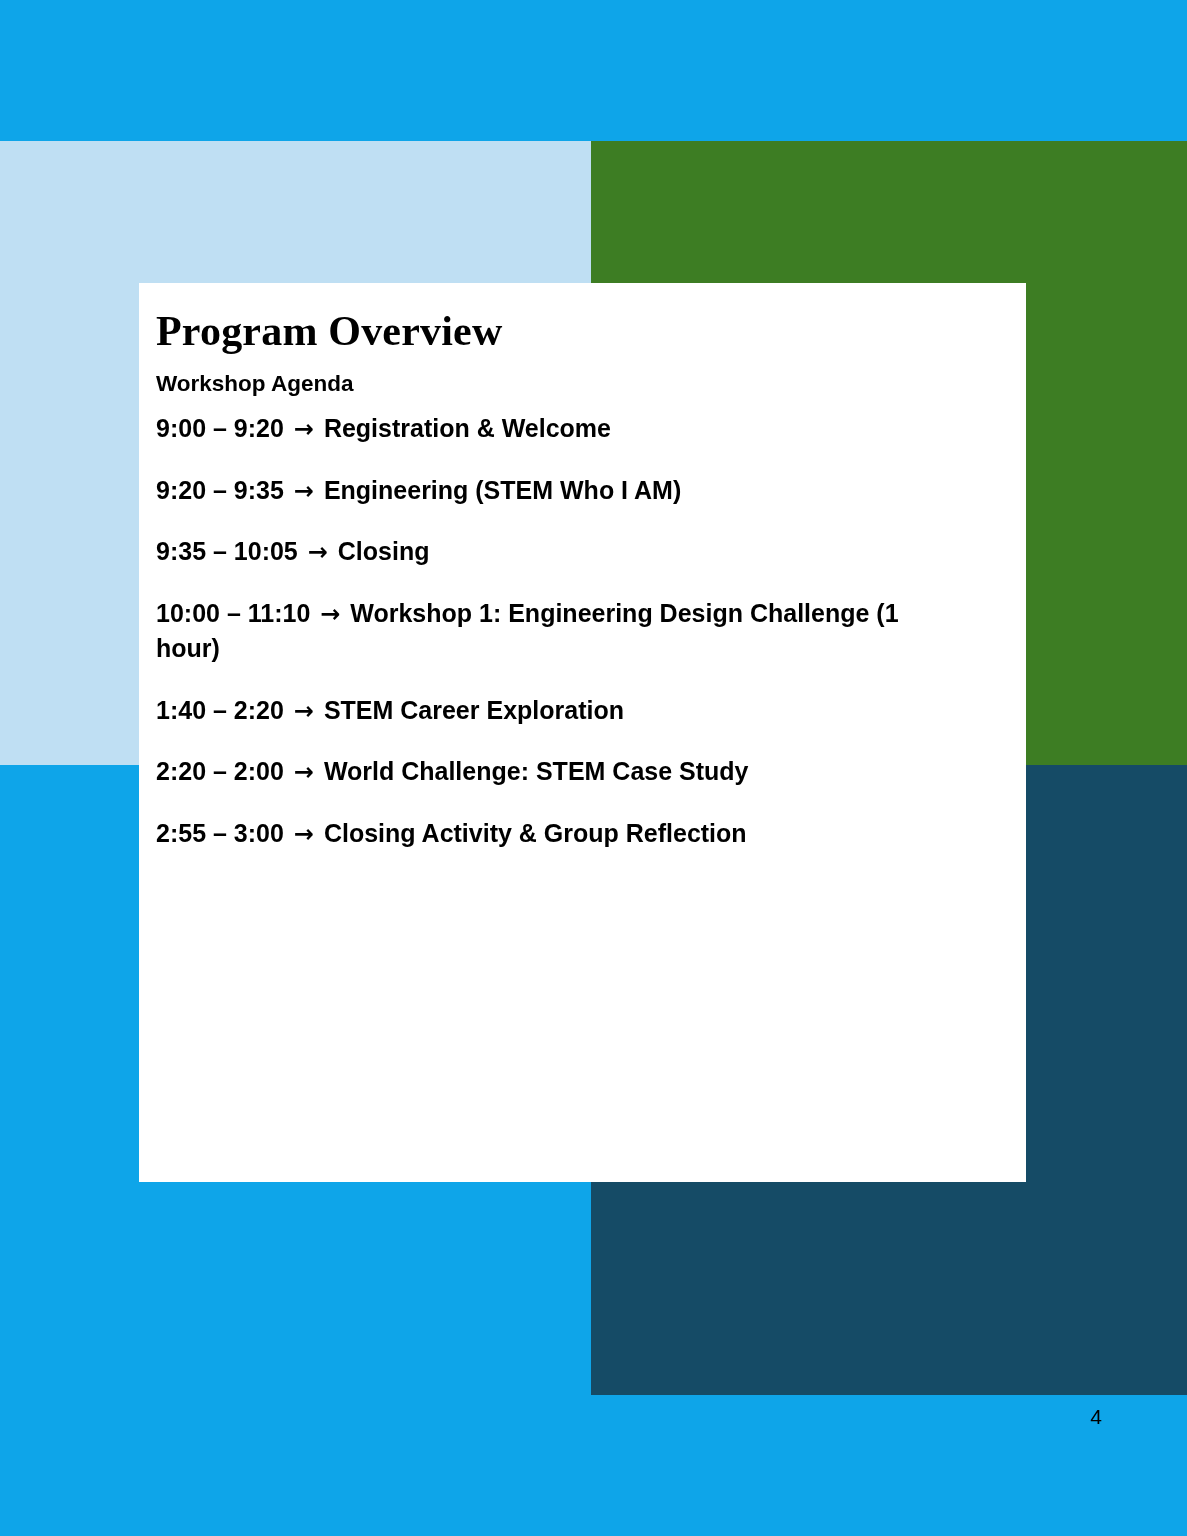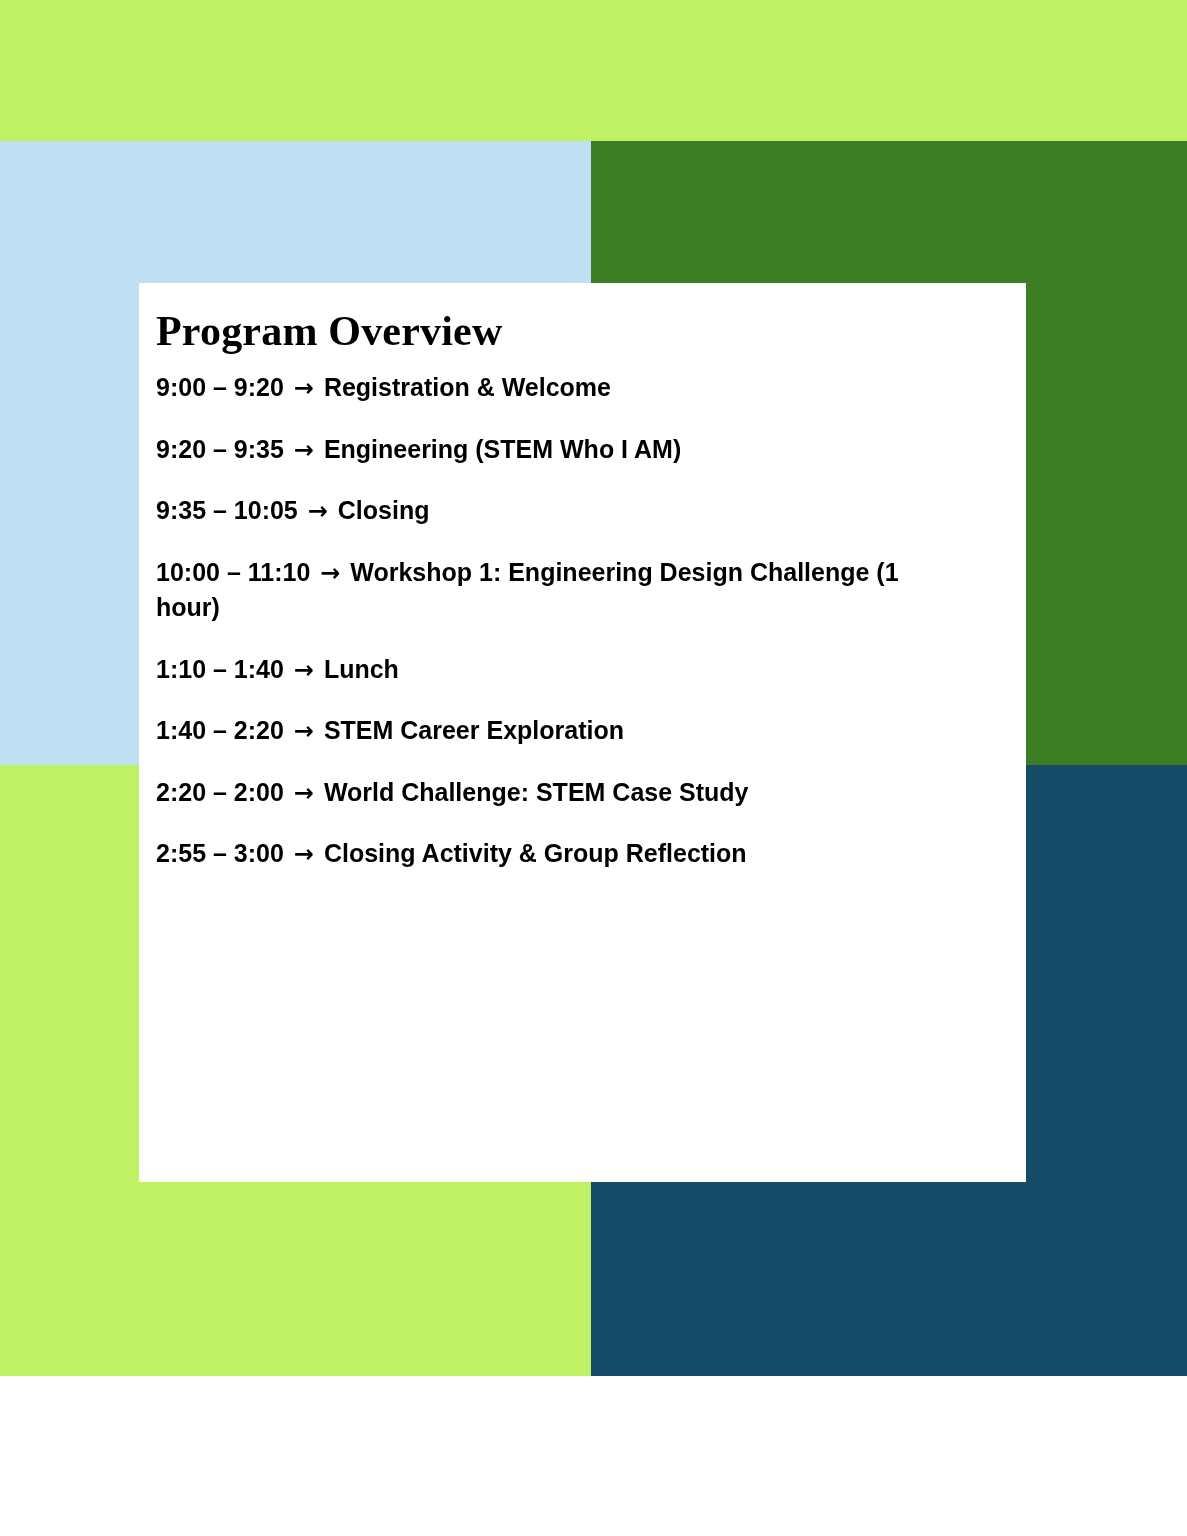--- a/index.html
+++ b/index.html
@@ -6,22 +6,22 @@
     margin: 0;
     padding: 0;
     background: #ffffff;
   }
   body {
     font-family: "Liberation Sans", sans-serif;
   }
   .page {
     position: relative;
     width: 1187px;
-    height: 1376px;
-    background: #bef264;
+    height: 1536px;
+    background: #0ea5e9;
     overflow: hidden;
   }
 
   
   .block {
     position: absolute;
   }
   .block-blue-light {
     left: 0px;
     top: 141px;
@@ -123,20 +123,21 @@
 
   <div class="block block-blue-light"></div>
   <div class="block block-green"></div>
   <div class="block block-teal-right"></div>
   <div class="block block-teal-bottom"></div>
 
   <div class="content-card">
 
     <h1 class="page-title">Program Overview</h1>
 
+    <h2 class="section-subtitle">Workshop Agenda</h2>
 
     <ul class="agenda-list">
       <li class="agenda-item">
         <span class="time">9:00 – 9:20</span>
         <span class="arrow">→</span>
         <span class="activity">Registration &amp; Welcome</span>
       </li>
       <li class="agenda-item">
         <span class="time">9:20 – 9:35</span>
         <span class="arrow">→</span>
@@ -144,25 +145,20 @@
       </li>
       <li class="agenda-item">
         <span class="time">9:35 – 10:05</span>
         <span class="arrow">→</span>
         <span class="activity">Closing</span>
       </li>
       <li class="agenda-item">
         <span class="time">10:00 – 11:10</span>
         <span class="arrow">→</span>
         <span class="activity">Workshop 1: Engineering Design Challenge (1 hour)</span>
-      </li>
-      <li class="agenda-item">
-        <span class="time">1:10 – 1:40</span>
-        <span class="arrow">→</span>
-        <span class="activity">Lunch</span>
       </li>
       <li class="agenda-item">
         <span class="time">1:40 – 2:20</span>
         <span class="arrow">→</span>
         <span class="activity">STEM Career Exploration</span>
       </li>
       <li class="agenda-item">
         <span class="time">2:20 – 2:00</span>
         <span class="arrow">→</span>
         <span class="activity">World Challenge: STEM Case Study</span>

